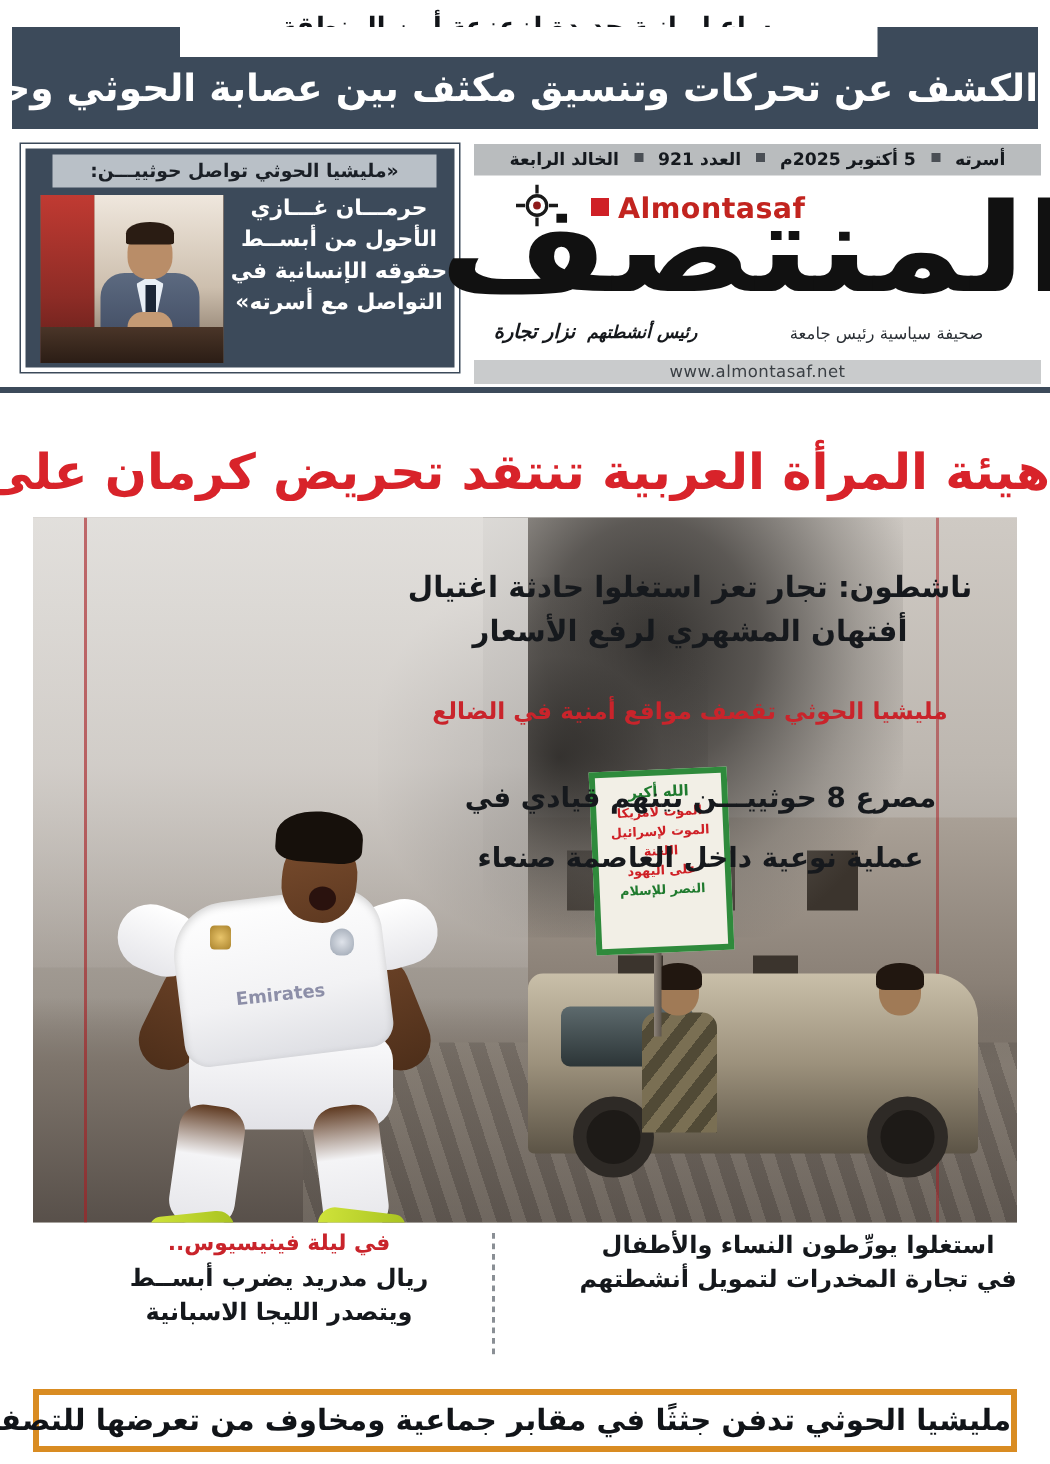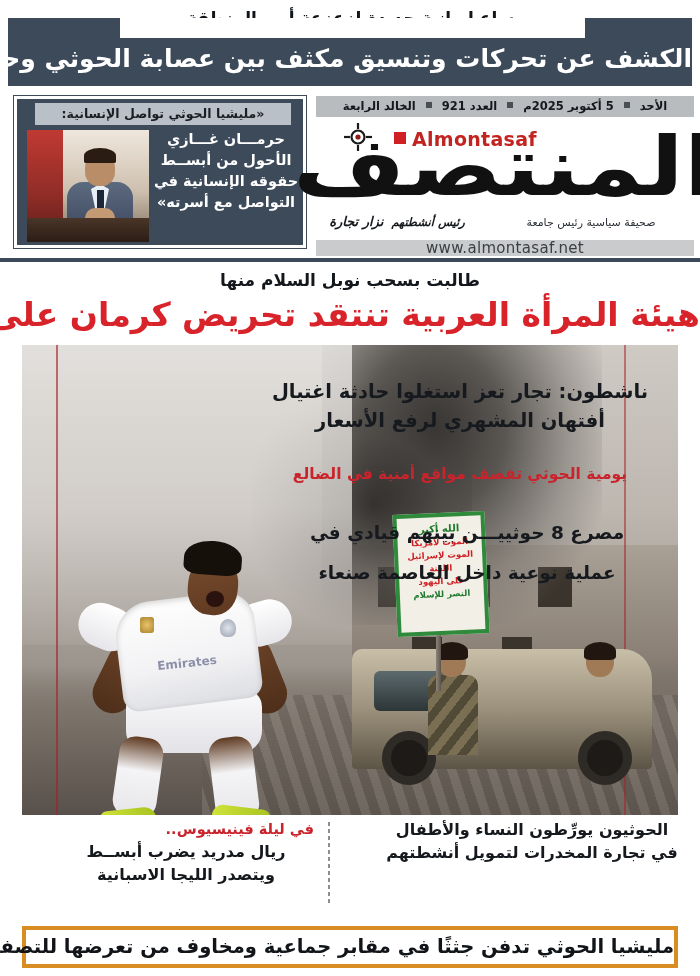--- a/index.html
+++ b/index.html
@@ -160,21 +160,21 @@
   .editor {
     position: absolute; top: 122px; left: 6px; width: 150px;
     text-align: center; direction: rtl;
     font-size: 11.5px; color: #15181c;
     font-style: italic; font-weight: bold;
   }
   .editor .name { font-size: 13px; margin-right: 4px; }
   .url-bar {
     position: absolute; top: 148px; left: 0; width: 378px; height: 16px;
     background: #c9cbcc; color: #3a3f44;
-    font-size: 15px; text-align: center; line-height: 16px;
+    font-size: 11px; text-align: center; line-height: 16px;
     direction: ltr; letter-spacing: 0.3px;
   }
 
   
   .rule-dark {
     position: absolute; top: 258px; left: 0; width: 700px; height: 4px;
     background: #3c4a5a;
   }
 
   
@@ -394,21 +394,21 @@
     background: #ffffff;
   }
   .story-right {
     position: absolute; top: 0; right: 0; width: 292px;
   }
   .story-left {
     position: absolute; top: 0; left: 36px; width: 256px;
   }
   .story-kicker {
     color:#c9242b; font-size: 14.5px; font-weight: bold;
-    line-height: 22px; white-space: nowrap;
+    text-align: center; line-height: 22px; white-space: nowrap;
   }
   .story-head {
     color:#15181c; font-size: 16px; font-weight: bold;
     text-align: center; line-height: 23px;
   }
   .dotted-sep {
     position: absolute; top: 4px; left: 306px; width: 2px; height: 84px;
     background-image: linear-gradient(#8a8f95 55%, rgba(0,0,0,0) 0%);
     background-size: 2px 7px; background-repeat: repeat-y;
   }
@@ -439,40 +439,40 @@
   <div class="topbanner">
     <div class="topbanner-inner">
       <div class="notch"></div>
       <div class="topbanner-head">الكشف عن تحركات وتنسيق مكثف بين عصابة الحوثي وحزب اللّه</div>
     </div>
   </div>
 
   <div class="masthead-row">
 
     <div class="feature-box">
-      <div class="feature-kicker">«مليشيا الحوثي تواصل الإنسانية:</div>
+      <div class="feature-kicker">«مليشيا الحوثي تواصل حوثييـــن:</div>
       <div class="feature-body">
         <div class="feature-text">حرمـــان غـــازي الأحول من أبســط حقوقه الإنسانية في التواصل مع أسرته»</div>
         <div class="feature-photo">
           <div class="fp-bg-red"></div>
           <div class="fp-bg-wall"></div>
           <div class="fp-body"></div>
           <div class="fp-shirt"></div>
           <div class="fp-tie"></div>
           <div class="fp-head"></div>
           <div class="fp-hair"></div>
           <div class="fp-hands"></div>
           <div class="fp-desk"></div>
         </div>
       </div>
     </div>
 
     <div class="masthead">
       <div class="datestrip">
-        <span>الأحد</span>
+        <span>أسرته</span>
         <span class="sq"></span>
         <span>5 أكتوبر 2025م</span>
         <span class="sq"></span>
         <span>العدد 921</span>
         <span class="sq"></span>
         <span>الخالد الرابعة</span>
       </div>
 
       <div class="logo-area">
         <div class="logo-word">المنتصف</div>
@@ -494,21 +494,20 @@
       <div class="editor">
         <span>رئيس أنشطتهم</span>
         <span class="name">نزار تجارة</span>
       </div>
       <div class="url-bar">www.almontasaf.net</div>
     </div>
   </div>
 
   <div class="rule-dark"></div>
 
-  <div class="mainhead-kicker">طالبت بسحب نوبل السلام منها</div>
   <div class="mainhead">هيئة المرأة العربية تنتقد تحريض كرمان على المغرب</div>
 
   <div class="collage">
     <div class="rubble-sky"></div>
     <div class="building">
       <div class="bwindow" style="top:22px;left:26px;width:34px;height:40px;"></div>
       <div class="bwindow" style="top:22px;left:104px;width:34px;height:40px;"></div>
       <div class="bwindow" style="top:22px;left:186px;width:34px;height:40px;"></div>
       <div class="bwindow" style="top:92px;left:60px;width:30px;height:36px;"></div>
       <div class="bwindow" style="top:92px;left:150px;width:30px;height:36px;"></div>
@@ -559,28 +558,28 @@
       <div class="pl-shirt"></div>
       <div class="pl-badge"></div>
       <div class="pl-crest"></div>
       <div class="pl-sponsor">Emirates</div>
       <div class="pl-head"></div>
       <div class="pl-mouth"></div>
       <div class="pl-hair"></div>
     </div>
 
     <div class="ov ov-a">ناشطون: تجار تعز استغلوا حادثة اغتيال أفتهان المشهري لرفع الأسعار</div>
-    <div class="ov ov-b">يومية الحوثي تقصف مواقع أمنية في الضالع</div>
+    <div class="ov ov-b">مليشيا الحوثي تقصف مواقع أمنية في الضالع</div>
     <div class="ov ov-c">مصرع 8 حوثييـــن بينهم قيادي في عملية نوعية داخل العاصمة صنعاء</div>
   </div>
 
   <div class="bottom-stories">
     <div class="lpad"></div>
     <div class="story-right">
-      <div class="story-head">الحوثيون يورِّطون النساء والأطفال في تجارة المخدرات لتمويل أنشطتهم</div>
+      <div class="story-head">استغلوا يورِّطون النساء والأطفال في تجارة المخدرات لتمويل أنشطتهم</div>
     </div>
     <div class="dotted-sep"></div>
     <div class="story-left">
       <div class="story-kicker">في ليلة فينيسيوس..</div>
       <div class="story-head">ريال مدريد يضرب أبســط ويتصدر الليجا الاسبانية</div>
     </div>
   </div>
 
   <div class="bottombar">
     <div class="bottombar-text">مليشيا الحوثي تدفن جثثًا في مقابر جماعية ومخاوف من تعرضها للتصفيات</div>

